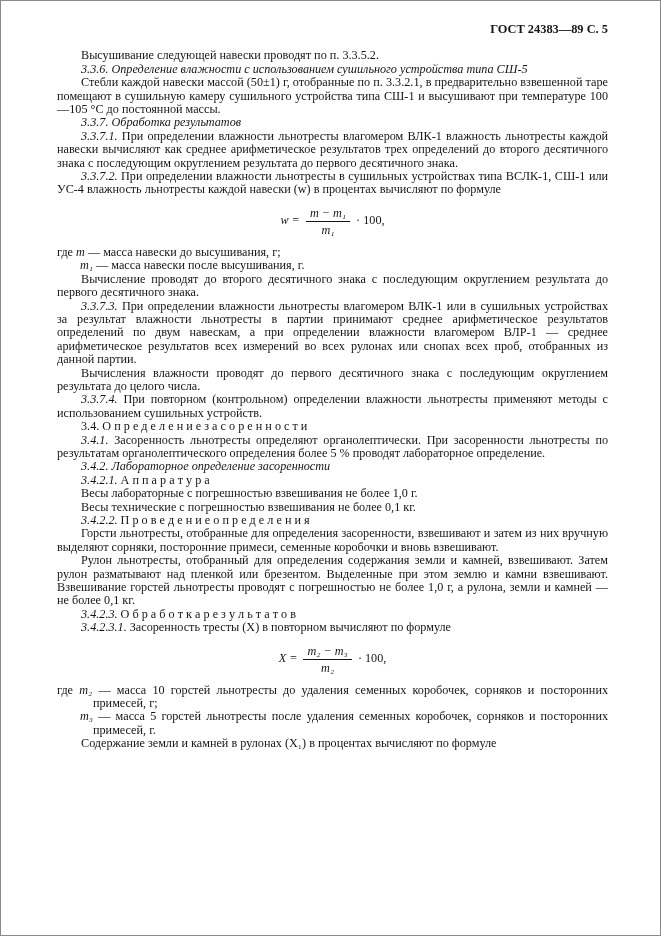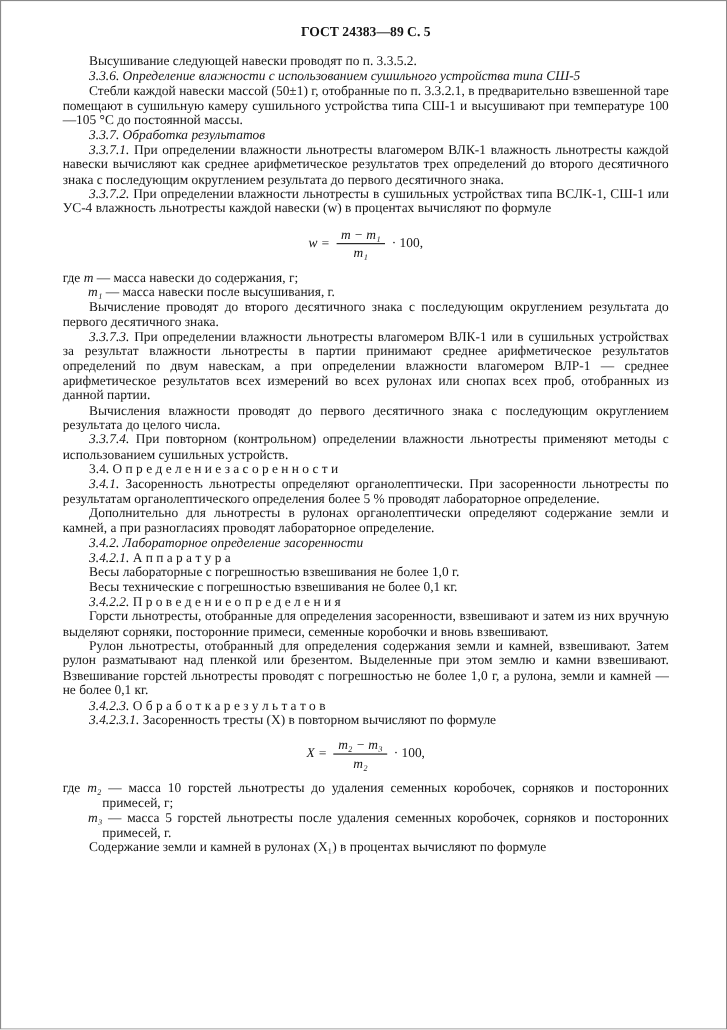--- a/index.html
+++ b/index.html
@@ -11,21 +11,21 @@
     background: #ffffff;
     border: 1px solid #8a8a8a;
     font-family: "Liberation Serif", "DejaVu Serif", serif;
     font-size: 12.2px;
     line-height: 13.4px;
     color: #151515;
     padding: 22px 52px 20px 56px;
     overflow: hidden;
   }
   .hdr {
-    text-align: center;
+    text-align: right;
     font-weight: bold;
     font-size: 12.4px;
     margin-bottom: 13px;
     white-space: nowrap;
   }
   p { margin: 0; text-align: justify; }
   .indent { text-indent: 24px; }
   .italic { font-style: italic; }
   .pnum { font-style: italic; }
   .where  { padding-left: 36px; text-indent: -36px; }
@@ -64,37 +64,36 @@
   <p class="indent"><span class="pnum">3.3.7.1.</span> <span>При определении влажности льнотресты влагомером ВЛК-1 влажность льнотресты каждой навески вычисляют как среднее арифметическое результатов трех определений до второго десятичного знака с последующим округлением результата до первого десятичного знака.</span></p>
 
   <p class="indent"><span class="pnum">3.3.7.2.</span> <span>При определении влажности льнотресты в сушильных устройствах типа ВСЛК-1, СШ-1 или УС-4 влажность льнотресты каждой навески (w) в процентах вычисляют по формуле</span></p>
 
   <div class="formula">
     <span class="fvar">w =</span>
     <span class="frac"><span class="fnum fvar">m − m₁</span><span class="fden fvar">m₁</span></span>
     <span>· 100,</span>
   </div>
 
-  <p class="where"><span>где</span> <span class="var">m</span> <span>—  масса навески до содержания, г;</span></p>
+  <p class="where"><span>где</span> <span class="var">m</span> <span>—  масса навески до высушивания, г;</span></p>
 
   <p class="where2"><span class="var">m₁</span> <span>—  масса навески после высушивания, г.</span></p>
 
   <p class="indent">Вычисление проводят до второго десятичного знака с последующим округлением результата до первого десятичного знака.</p>
 
   <p class="indent"><span class="pnum">3.3.7.3.</span> <span>При определении влажности льнотресты влагомером ВЛК-1 или в сушильных устройствах за результат влажности льнотресты в партии принимают среднее арифметическое результатов определений по двум навескам, а при определении влажности влагомером ВЛР-1 — среднее арифметическое результатов всех измерений во всех рулонах или снопах всех проб, отобранных из данной партии.</span></p>
 
   <p class="indent">Вычисления влажности проводят до первого десятичного знака с последующим округлением результата до целого числа.</p>
 
   <p class="indent"><span class="pnum">3.3.7.4.</span> <span>При повторном (контрольном) определении влажности льнотресты применяют методы с использованием сушильных устройств.</span></p>
 
   <p class="indent">3.4. О п р е д е л е н и е   з а с о р е н н о с т и</p>
 
   <p class="indent"><span class="pnum">3.4.1.</span> <span>Засоренность льнотресты определяют органолептически. При засоренности льнотресты по результатам органолептического определения более 5 % проводят лабораторное определение.</span></p>
 
-  <p class="indent">Дополнительно для льнотресты в рулонах органолептически определяют содержание земли и камней, а при разногласиях проводят лабораторное определение.</p>
 
   <p class="indent italic">3.4.2. Лабораторное определение засоренности</p>
 
   <p class="indent"><span class="pnum">3.4.2.1.</span> <span>А п п а р а т у р а</span></p>
 
   <p class="indent">Весы лабораторные с погрешностью взвешивания не более 1,0 г.</p>
 
   <p class="indent">Весы технические с погрешностью взвешивания не более 0,1 кг.</p>
 
   <p class="indent"><span class="pnum">3.4.2.2.</span> <span>П р о в е д е н и е   о п р е д е л е н и я</span></p>

